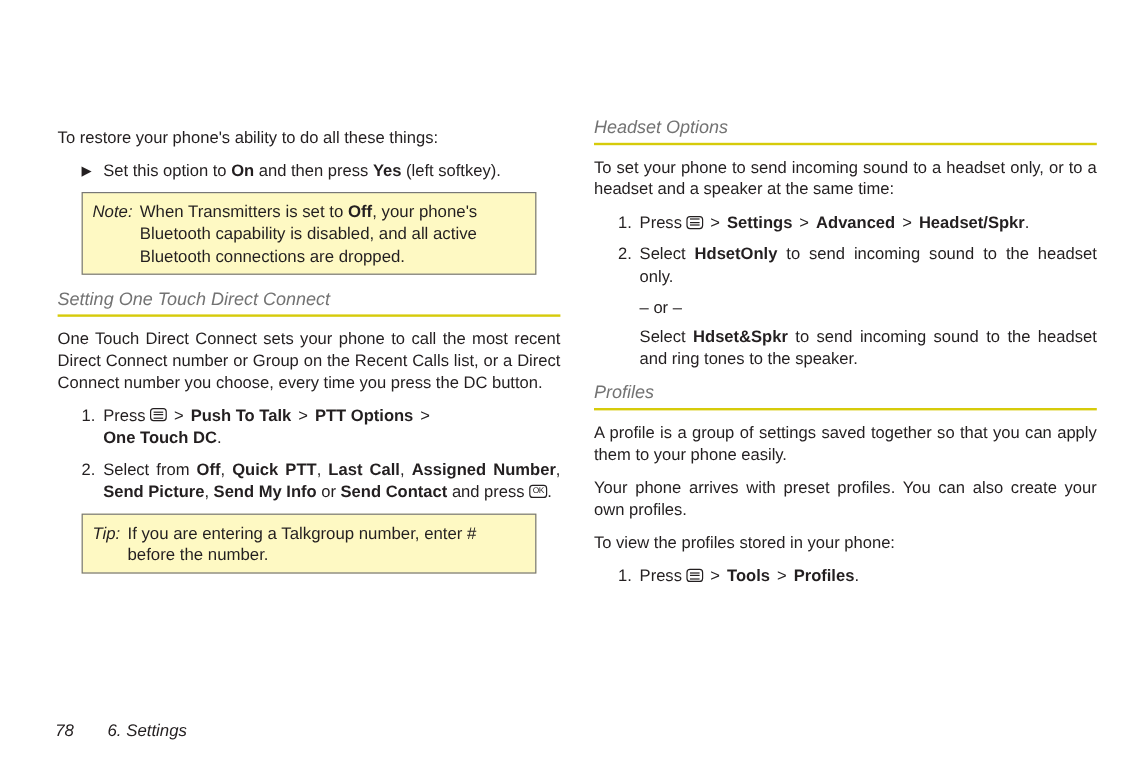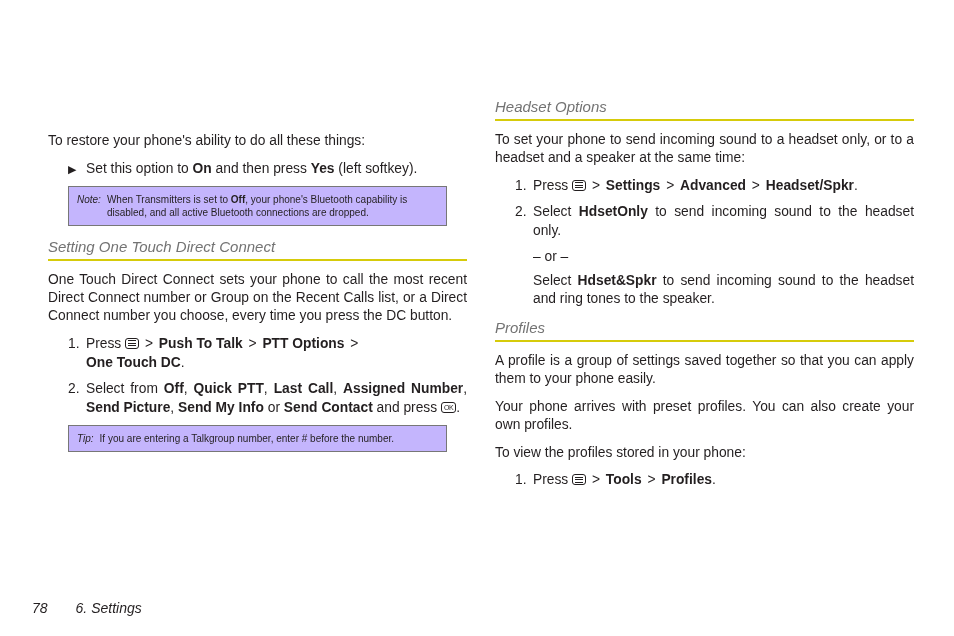--- a/index.html
+++ b/index.html
@@ -48,32 +48,32 @@
     line-height: 1.35;
   }
   .step-row .marker { flex: 0 0 18px; }
   .step-row .content { flex: 1; text-align: justify; }
   .step-arrow .marker { font-size: 11px; padding-top:2px;}
   .content-inner { margin-left: 38px; font-size:13.8px; line-height:1.35; margin-bottom:8px; text-align: justify;}
   .or { margin-left: 38px; font-size:13.8px; margin-bottom:8px;}
   strong, .b { font-weight: bold; }
   .notebox {
     border: 1px solid #777;
-    background: #c4b5fd;
+    background: #fef9c3;
     margin: 6px 20px 12px 20px;
     padding: 6px 8px;
-    font-size: 10px;
+    font-size: 14px;
     line-height: 1.3;
   }
   .notebox .nb-label { font-style: italic; white-space:nowrap;}
   .notebox .nb-row { display:flex; gap:6px;}
   .notebox .nb-body{ flex:1;}
   .footer {
     position: absolute;
-    left: 32px;
+    left: 46px;
     bottom: 20px;
     font-style: italic;
     font-size: 14px;
     display:flex;
     gap: 28px;
     text-align: center;
   }
   .footer .pn { font-style: italic;}
   .gt { color:#231f20; margin: 0 2px;}
   .menu-icon, .ok-icon {

